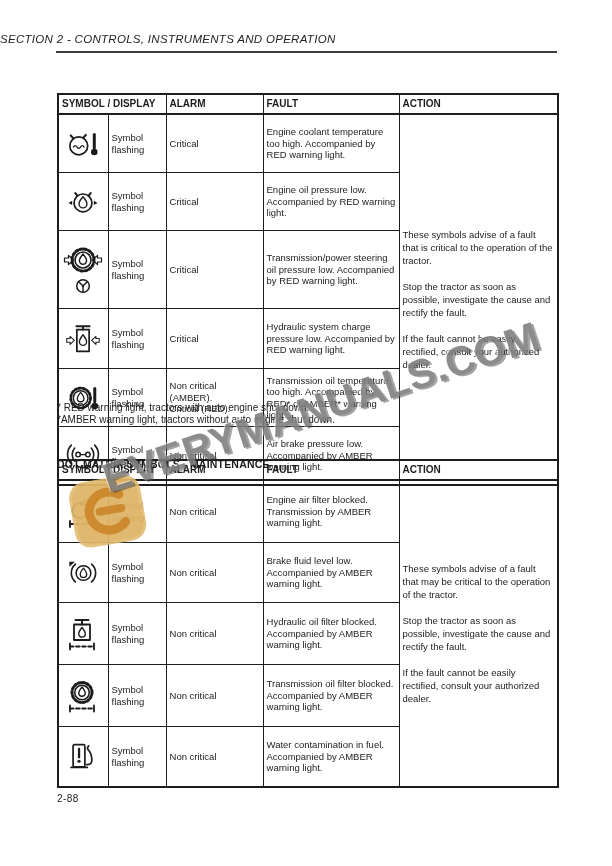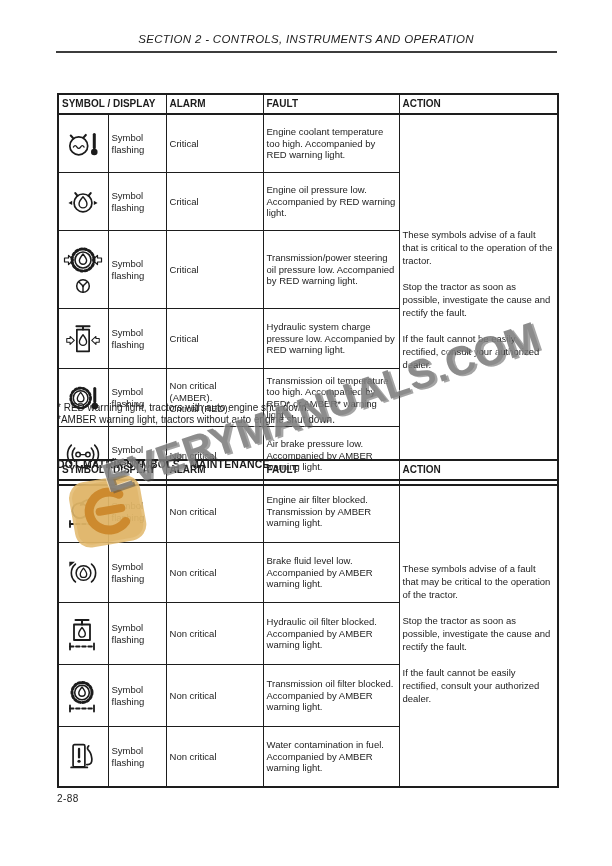--- a/index.html
+++ b/index.html
@@ -2,21 +2,21 @@
 <html><head>
 <meta charset="utf-8">
 <style>
   html,body{margin:0;padding:0;background:#e8e8e8;}
   .page{
     position:relative;width:612px;height:866px;background:#ffffff;
     font-family:"Liberation Sans", sans-serif;color:#1c1c1c;overflow:hidden;
     margin:0 auto;
   }
   .section-header{
-    position:absolute;top:33px;left:0;width:612px;text-align:center;
+    position:absolute;top:33px;left:0;width:612px;text-align:left;
     font-style:italic;font-size:11.5px;letter-spacing:.3px;color:#222;
   }
   .header-rule{position:absolute;top:51px;left:56px;width:501px;height:2px;background:#3c3c3c;}
   .table-title{position:absolute;left:57px;font-weight:bold;font-size:10.5px;letter-spacing:.2px;}
   .title-warning{top:72px;}
   .title-maintenance{top:458px;}
   table{
     position:absolute;left:57px;border-collapse:collapse;table-layout:fixed;
     width:500px;border:2px solid #1d1d1d;background:transparent;
   }

